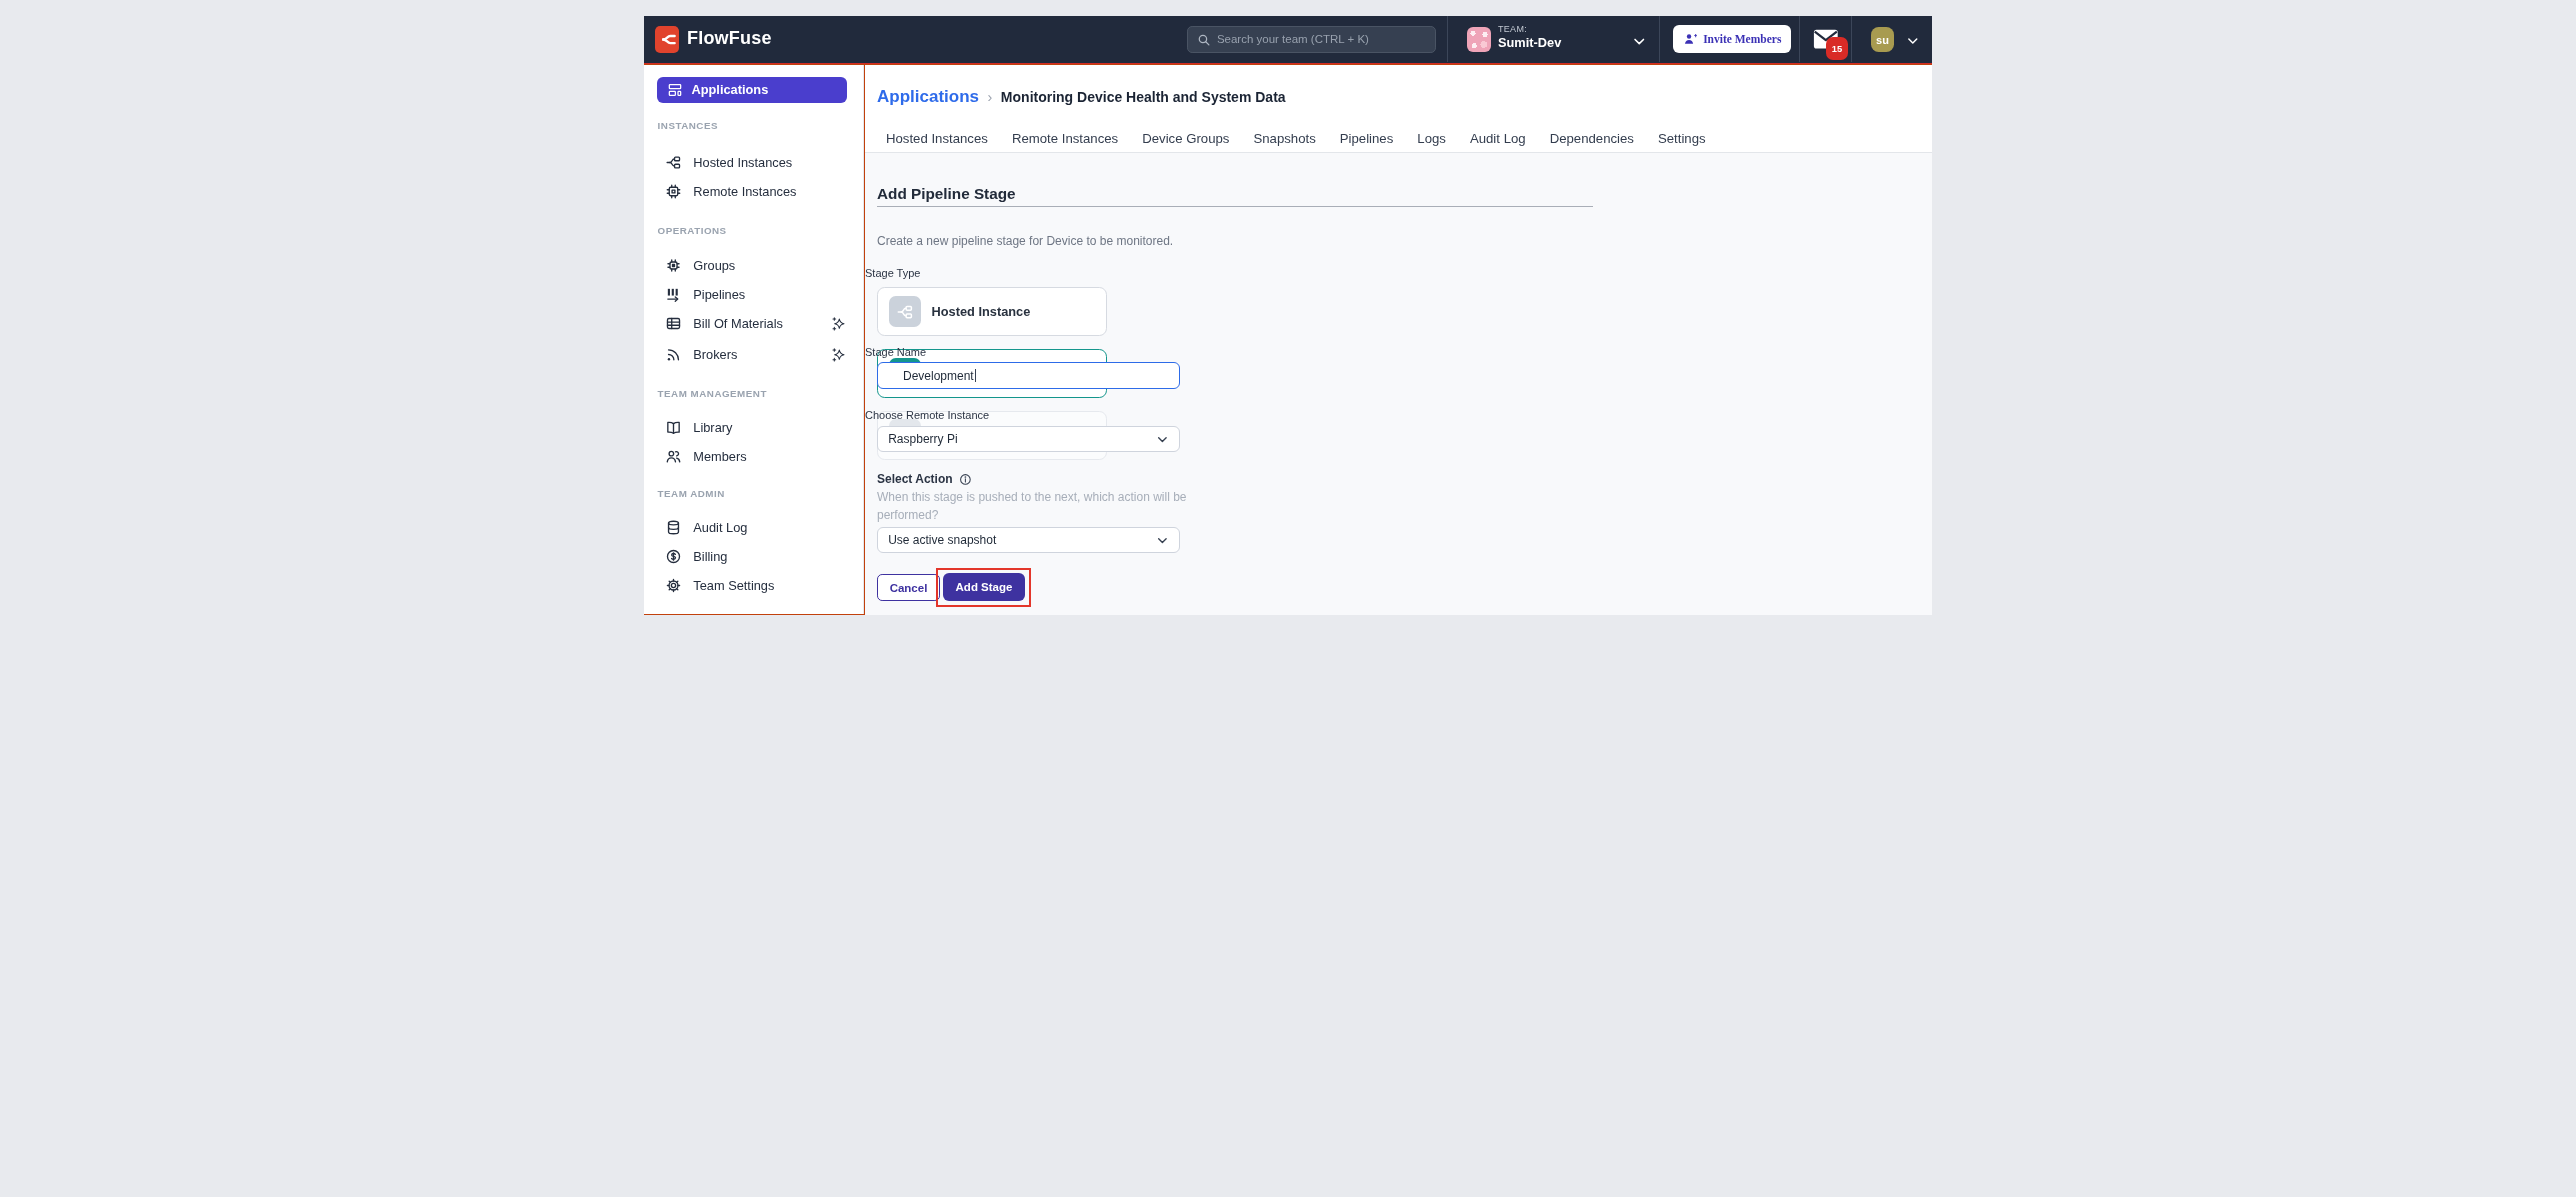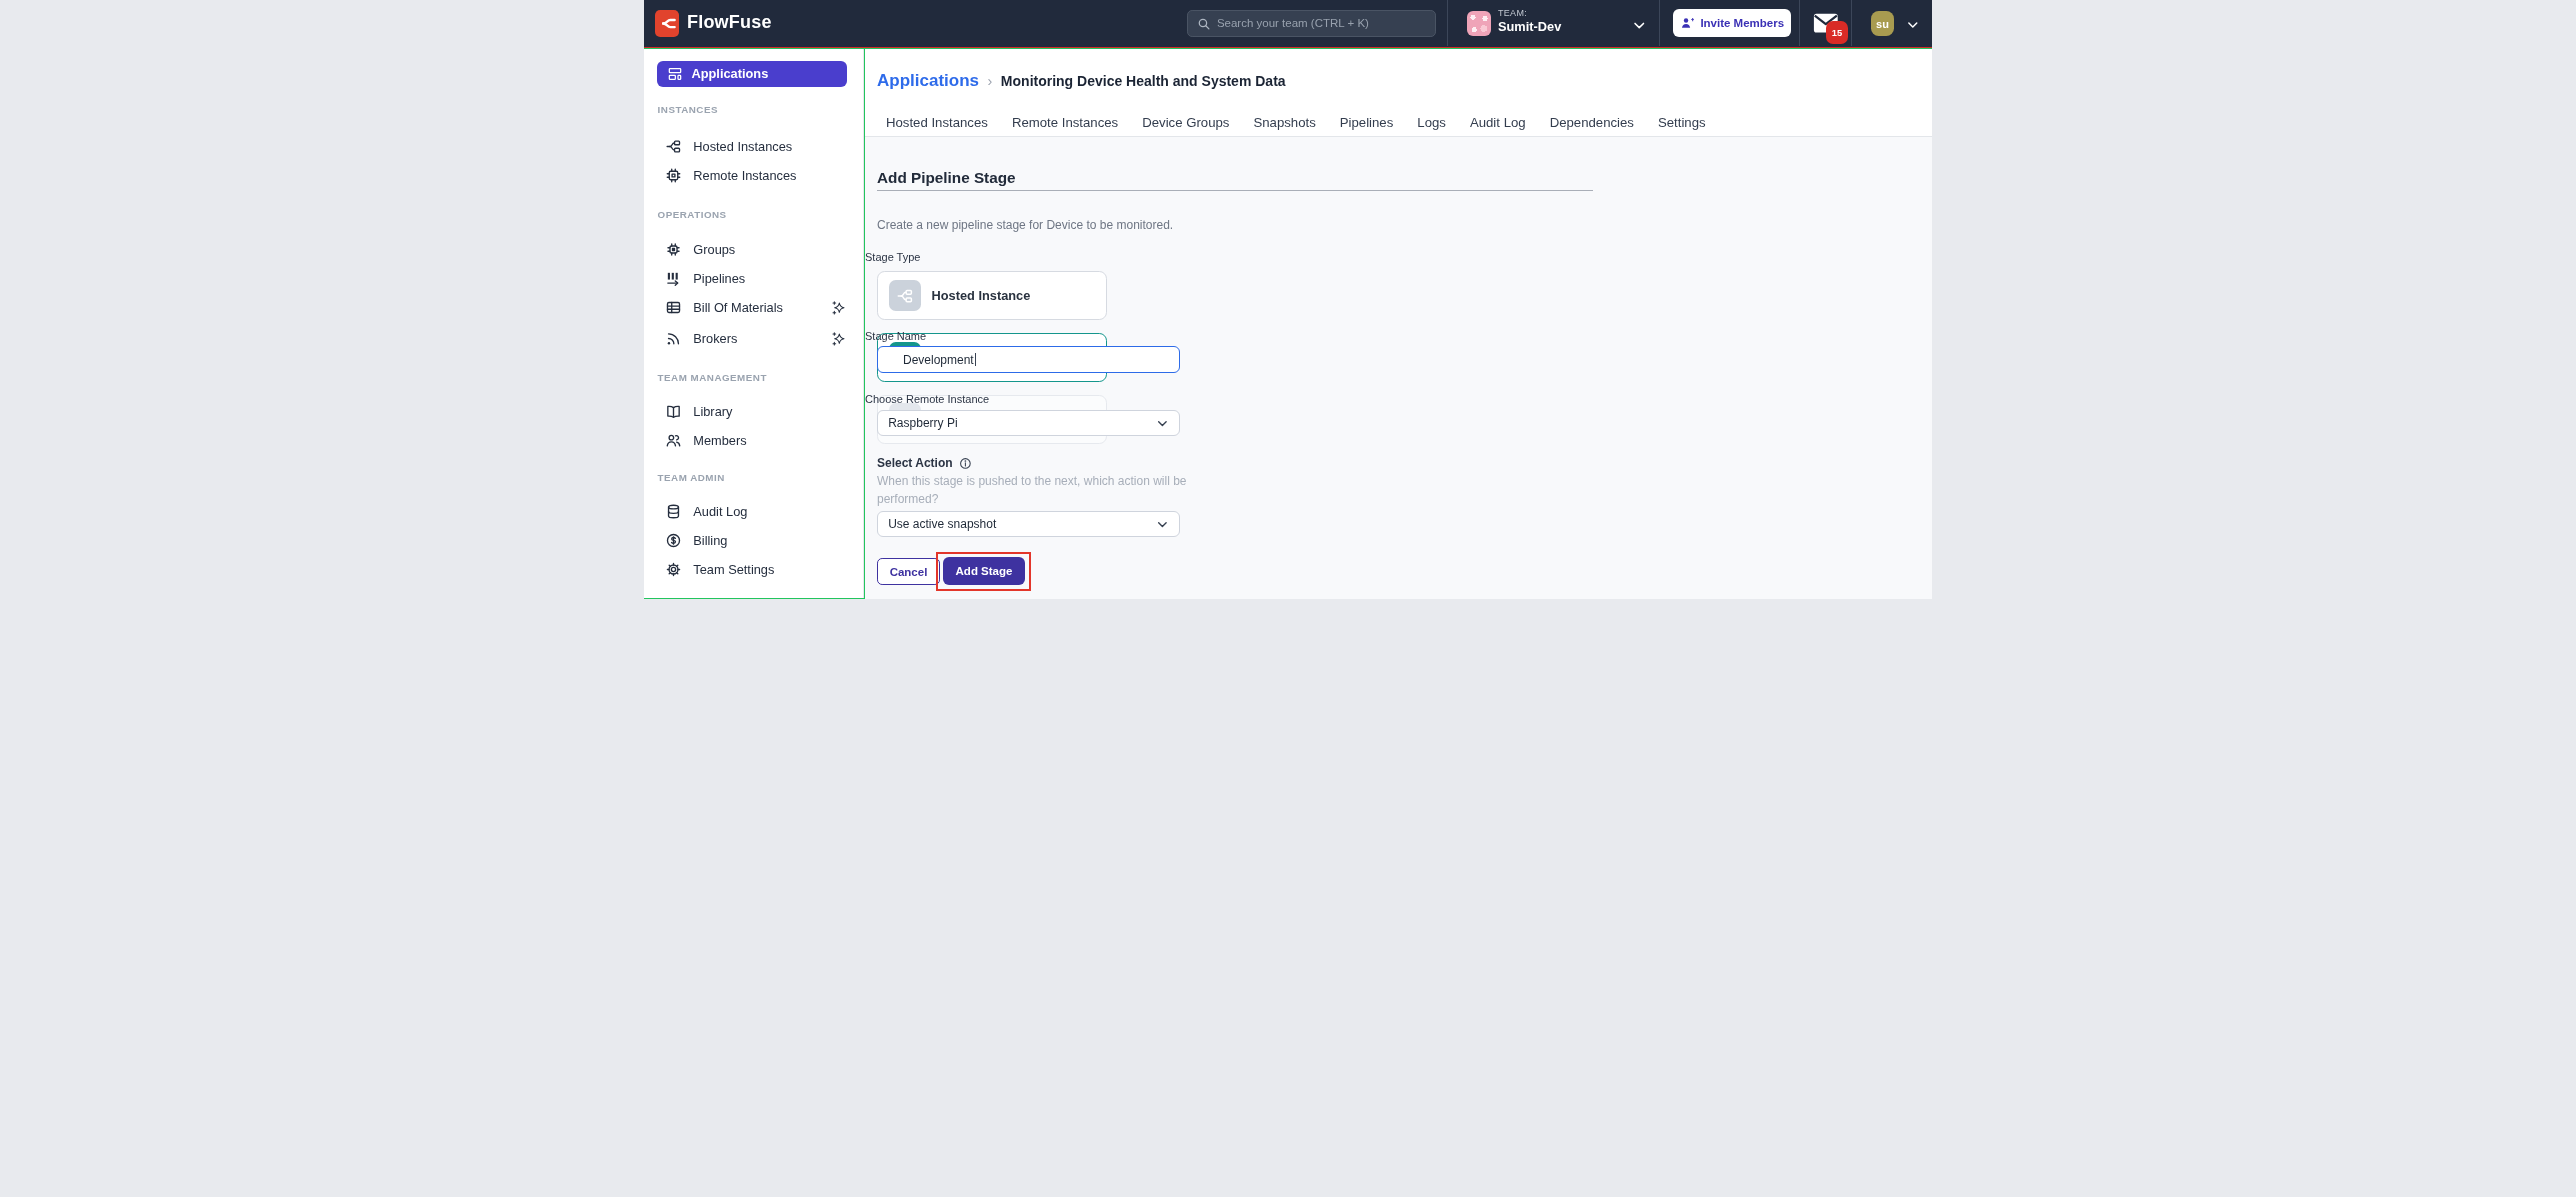--- a/index.html
+++ b/index.html
@@ -1,20 +1,20 @@
 <!DOCTYPE html>
 <html style="font-size:13.6px"><head>
 <meta charset="utf-8">
 <style>
   * { margin:0; padding:0; box-sizing:border-box; }
   html,body { background:#e8eaee; }
   body { font-family:"Liberation Sans", sans-serif; }
   #canvas {
     position:relative; width:1288px; height:599px; overflow:hidden;
-    background:#22c55e; margin:0 auto;
+    background:#c2410c; margin:16px auto;
   }
   
   .topbar {
     position:absolute; left:0; top:0; width:1288px; height:48px;
     background:#212a3c; border-bottom:1.7px solid #d22d26;
   }
   .logo-mark {
     position:absolute; left:11px; top:10.2px; width:24px; height:26.4px;
     background:#e1432d; border-radius:5.1px; display:flex; align-items:center; justify-content:center;
   }
@@ -39,21 +39,21 @@
       radial-gradient(circle at 70% 70%, #f9c9d4 0 3.4px, transparent 3.4px),
       #efa4b8;
   }
   .team-label { position:absolute; left:854px; top:7.7px; color:#c2c8d2; font-size:9px; letter-spacing:0.3px; }
   .team-name  { position:absolute; left:854px; top:19px; color:#ffffff; font-size:12.8px; font-weight:600; }
   .tb-chevron { position:absolute; color:#fff; }
   .invite-btn {
     position:absolute; left:1029px; top:9.4px; height:28px; width:118px;
     background:#ffffff; border:none; border-radius:6px; cursor:pointer;
     display:flex; align-items:center; justify-content:center; gap:6px;
-    color:#3b31b5; font-size:11.5px; font-weight:700; font-family:Liberation Sans, sans-serif;
+    color:#3b31b5; font-size:11.5px; font-weight:700; font-family:Liberation Serif, serif;
   }
   .mail-wrap { position:absolute; left:1169px; top:12.8px; width:25.6px; height:20.4px; }
   .notif-badge {
     position:absolute; left:1182px; top:21px; min-width:22px; height:23px;
     background:#d92b26; color:#fff; font-size:9.4px; font-weight:700;
     border-radius:7px; display:flex; align-items:center; justify-content:center; padding:0 3px;
   }
   .user-avatar {
     position:absolute; left:1227px; top:11px; width:23px; height:25px; border-radius:7.7px;
     background:#a89b50; color:#fff; font-size:11px; font-weight:700;

